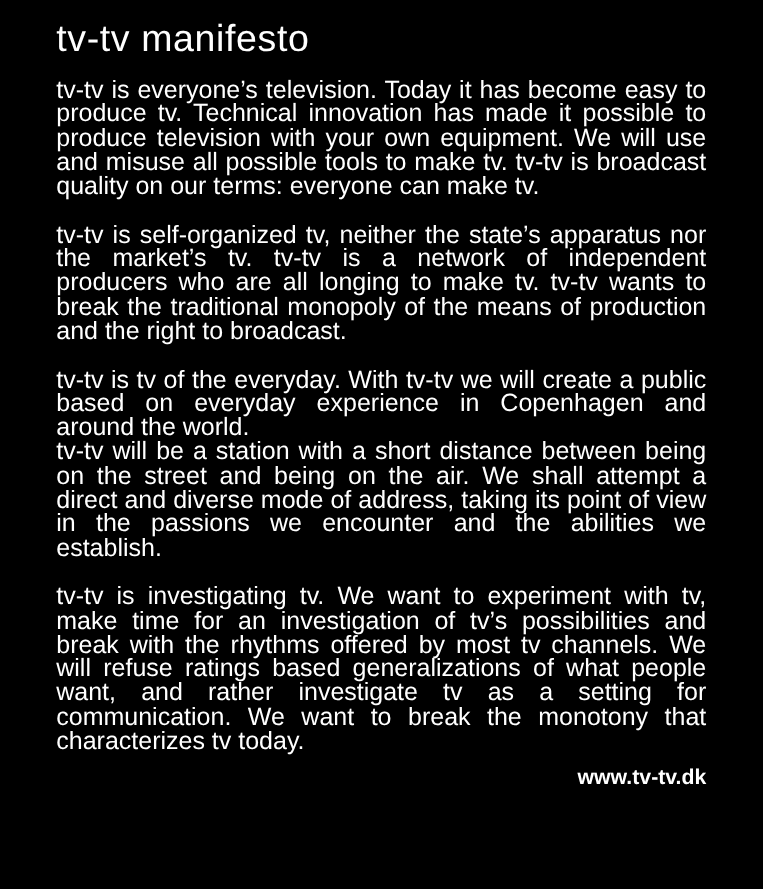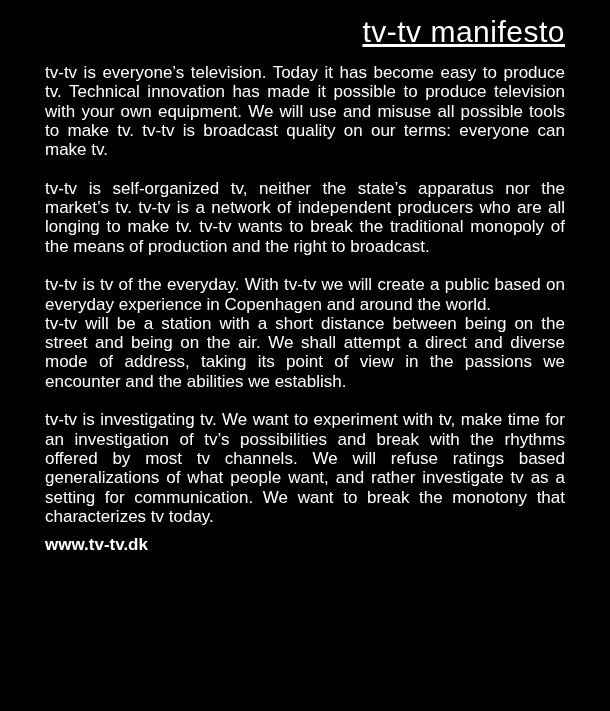--- a/index.html
+++ b/index.html
@@ -18,38 +18,38 @@
     width: 610px;
     height: 711px;
     padding: 0 45px;
     color: #ffffff;
   }
   .page-title {
     margin: 13px 0 13px 0;
     font-size: 30px;
     font-weight: 400;
     line-height: 37px;
-    text-align: right;
+    text-align: left;
     letter-spacing: 0.5px;
-    text-decoration: underline;
   }
   .manifesto p {
     margin: 0 0 19.3px 0;
-    font-size: 17px;
+    font-size: 20px;
     line-height: 19.3px;
     text-align: justify;
     white-space: pre-line; 
   }
   .manifesto p:last-child {
     margin-bottom: 9px;
   }
   .page-footer {
     font-size: 17px;
     font-weight: 700;
     line-height: 20px;
+    text-align: right;
   }
 </style>
 </head>
 <body style="background: rgb(0, 0, 0);">
 
 <div class="page" style="color: rgb(255, 255, 255);">
 
   <h1 class="page-title">tv-tv manifesto</h1>
 
   <div class="manifesto">

